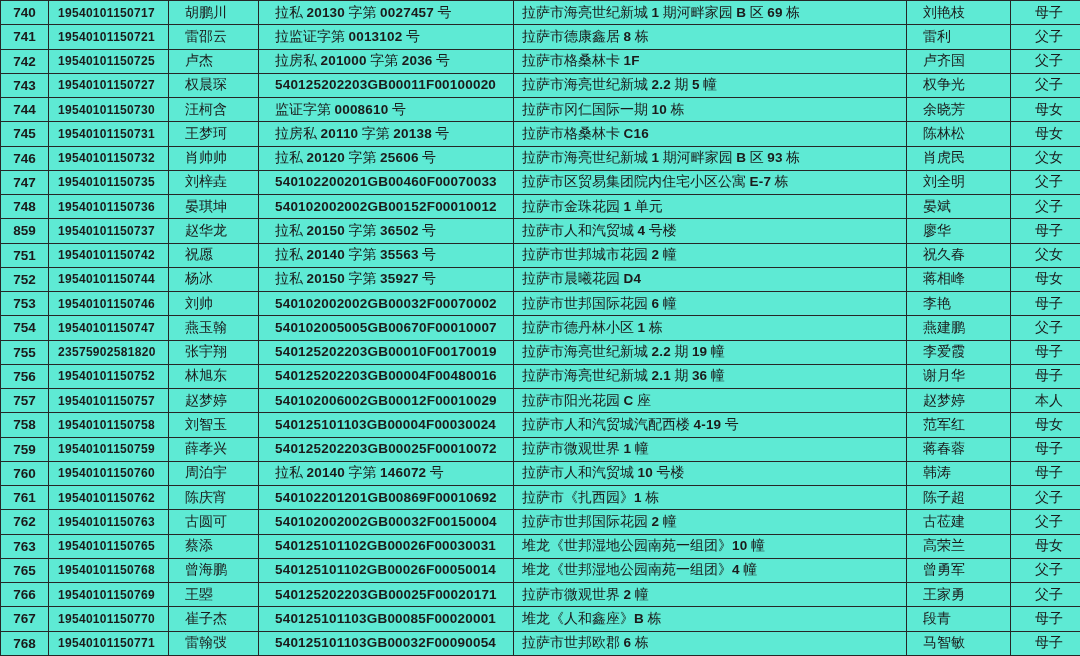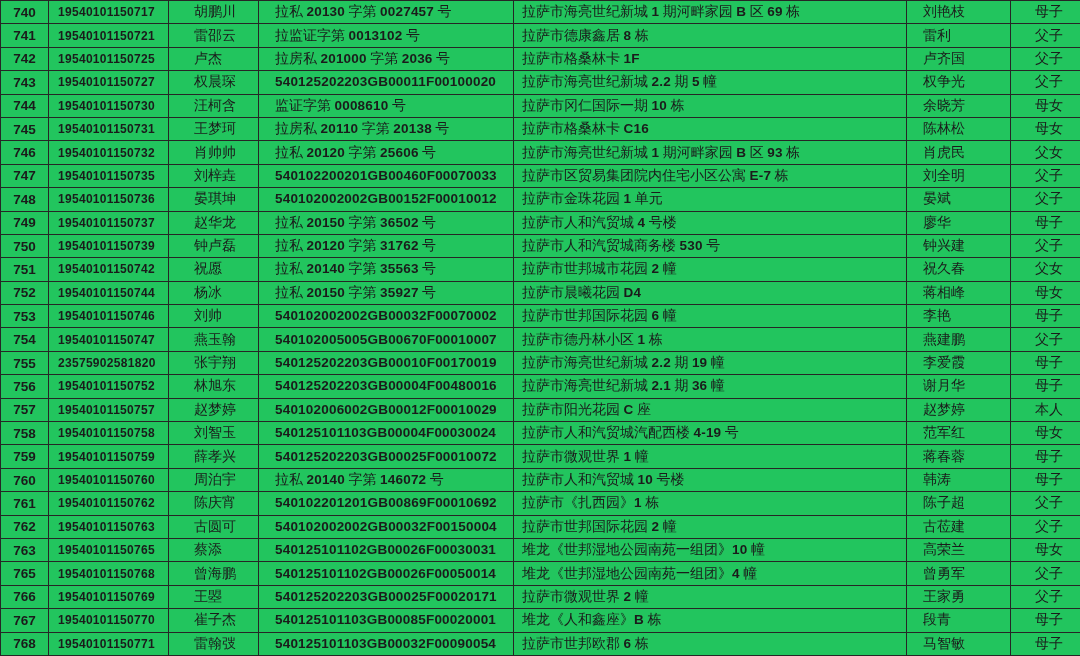--- a/index.html
+++ b/index.html
@@ -3,21 +3,21 @@
 <meta charset="utf-8">
 <style>
   html,body{margin:0;padding:0;}
   body{
     width:1080px;height:656px;overflow:hidden;background:#fdfdfd;
     font-family:"Liberation Serif","DejaVu Serif",serif;
   }
   table{
     width:1080px;height:656px;
     border-collapse:collapse;table-layout:fixed;
-    background:#22c55e;
+    background:#5eead4;
   }
   td{
     border:1px solid #262626;
     padding:0 2px 0 7px;
     white-space:nowrap;overflow:hidden;
     font-size:14px;color:#1b1b1b;
     vertical-align:middle;
     font-family:"Liberation Serif","DejaVu Serif",serif;
   }
   
@@ -30,21 +30,21 @@
   td.c-seq{
     text-align:center;padding:0;
     font-family:"Liberation Sans","DejaVu Sans",sans-serif;
     font-weight:700;font-size:13.5px;
   }
   td.c-id{
     font-family:"Liberation Sans","DejaVu Sans",sans-serif;
     font-weight:700;font-size:12px;letter-spacing:.3px;
     padding-left:9px;
   }
-  td.c-name{padding-left:25px;}
+  td.c-name{padding-left:16px;}
   td.c-cert{padding-left:16px;}
   td.c-addr{padding-left:8px;}
   td.c-relname{padding-left:16px;}
   td.c-relation{padding-left:24px;}
 </style>
 </head>
 <body>
 
 <table>
   <colgroup>
@@ -132,36 +132,27 @@
       <tr>
         <td class="c-seq">748</td>
         <td class="c-id">19540101150736</td>
         <td class="c-name">晏琪坤</td>
         <td class="c-cert"><span class="ascii">540102002002GB00152F00010012</span></td>
         <td class="c-addr">拉萨市金珠花园 <span class="ascii">1</span> 单元</td>
         <td class="c-relname">晏斌</td>
         <td class="c-relation">父子</td>
       </tr>
       <tr>
-        <td class="c-seq">749</td>
+        <td class="c-seq">859</td>
         <td class="c-id">19540101150737</td>
         <td class="c-name">赵华龙</td>
         <td class="c-cert">拉私 <span class="ascii">20150</span> 字第 <span class="ascii">36502</span> 号</td>
         <td class="c-addr">拉萨市人和汽贸城 <span class="ascii">4</span> 号楼</td>
         <td class="c-relname">廖华</td>
         <td class="c-relation">母子</td>
-      </tr>
-      <tr>
-        <td class="c-seq">750</td>
-        <td class="c-id">19540101150739</td>
-        <td class="c-name">钟卢磊</td>
-        <td class="c-cert">拉私 <span class="ascii">20120</span> 字第 <span class="ascii">31762</span> 号</td>
-        <td class="c-addr">拉萨市人和汽贸城商务楼 <span class="ascii">530</span> 号</td>
-        <td class="c-relname">钟兴建</td>
-        <td class="c-relation">父子</td>
       </tr>
       <tr>
         <td class="c-seq">751</td>
         <td class="c-id">19540101150742</td>
         <td class="c-name">祝愿</td>
         <td class="c-cert">拉私 <span class="ascii">20140</span> 字第 <span class="ascii">35563</span> 号</td>
         <td class="c-addr">拉萨市世邦城市花园 <span class="ascii">2</span> 幢</td>
         <td class="c-relname">祝久春</td>
         <td class="c-relation">父女</td>
       </tr>

